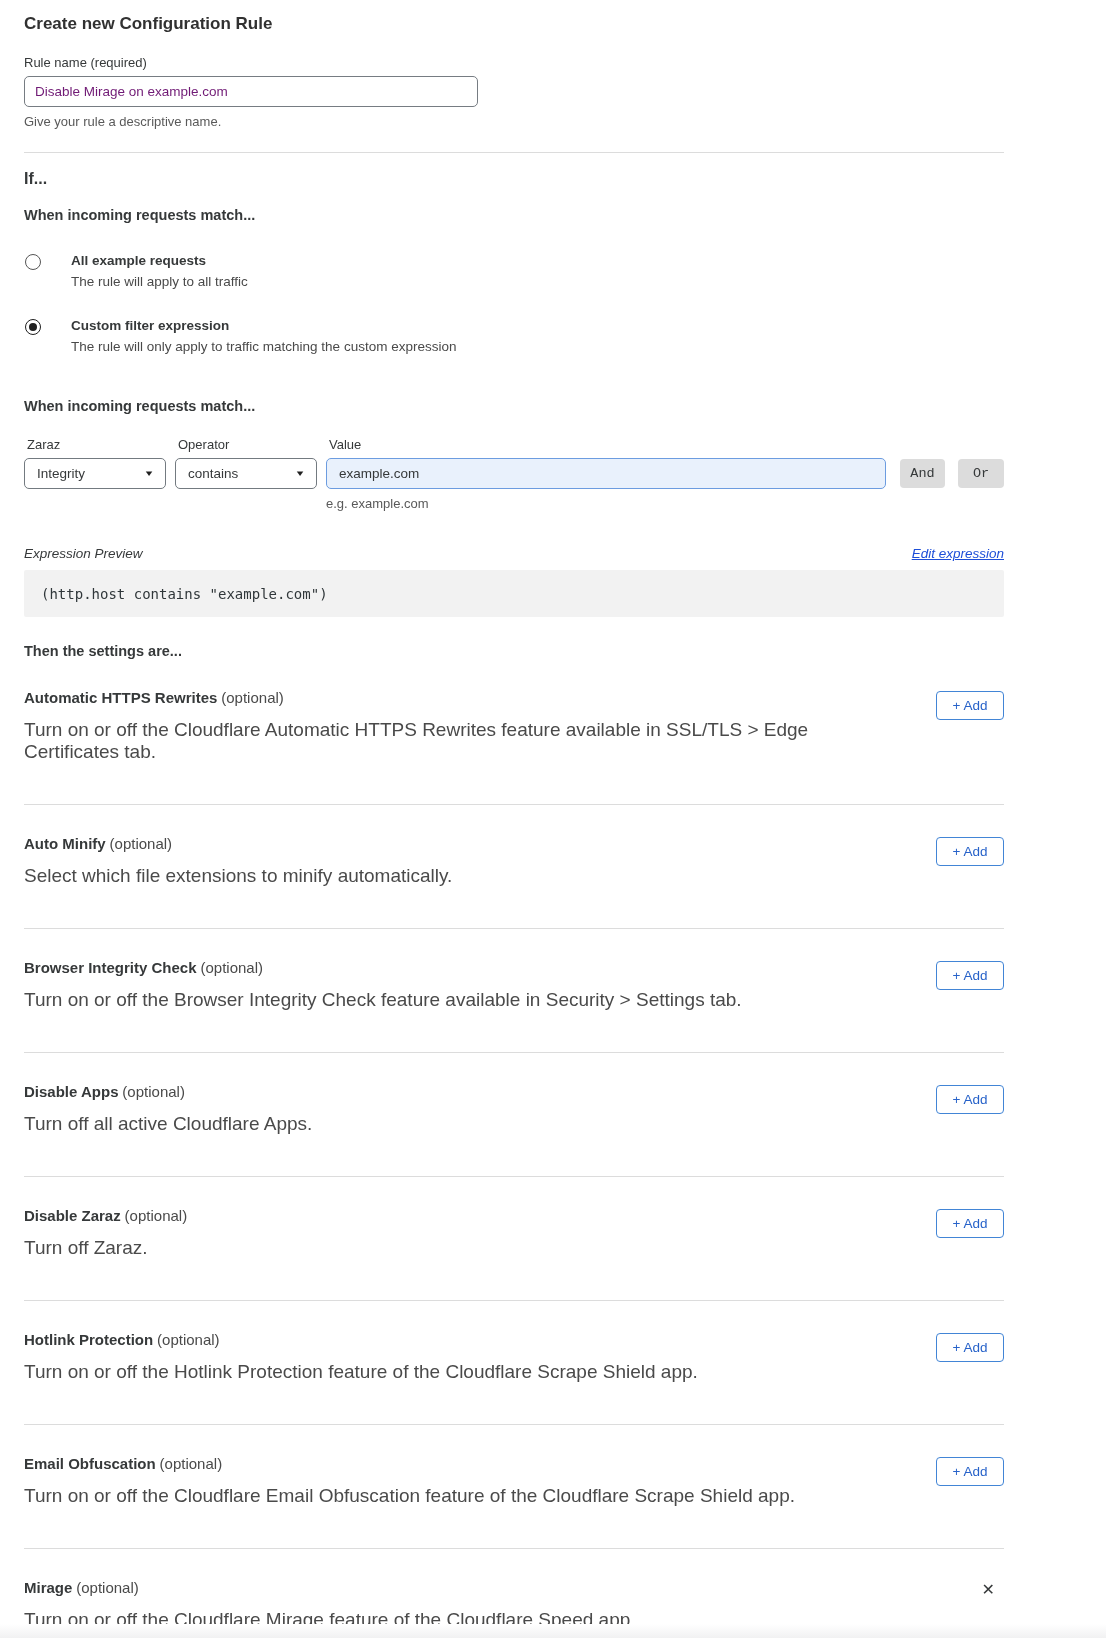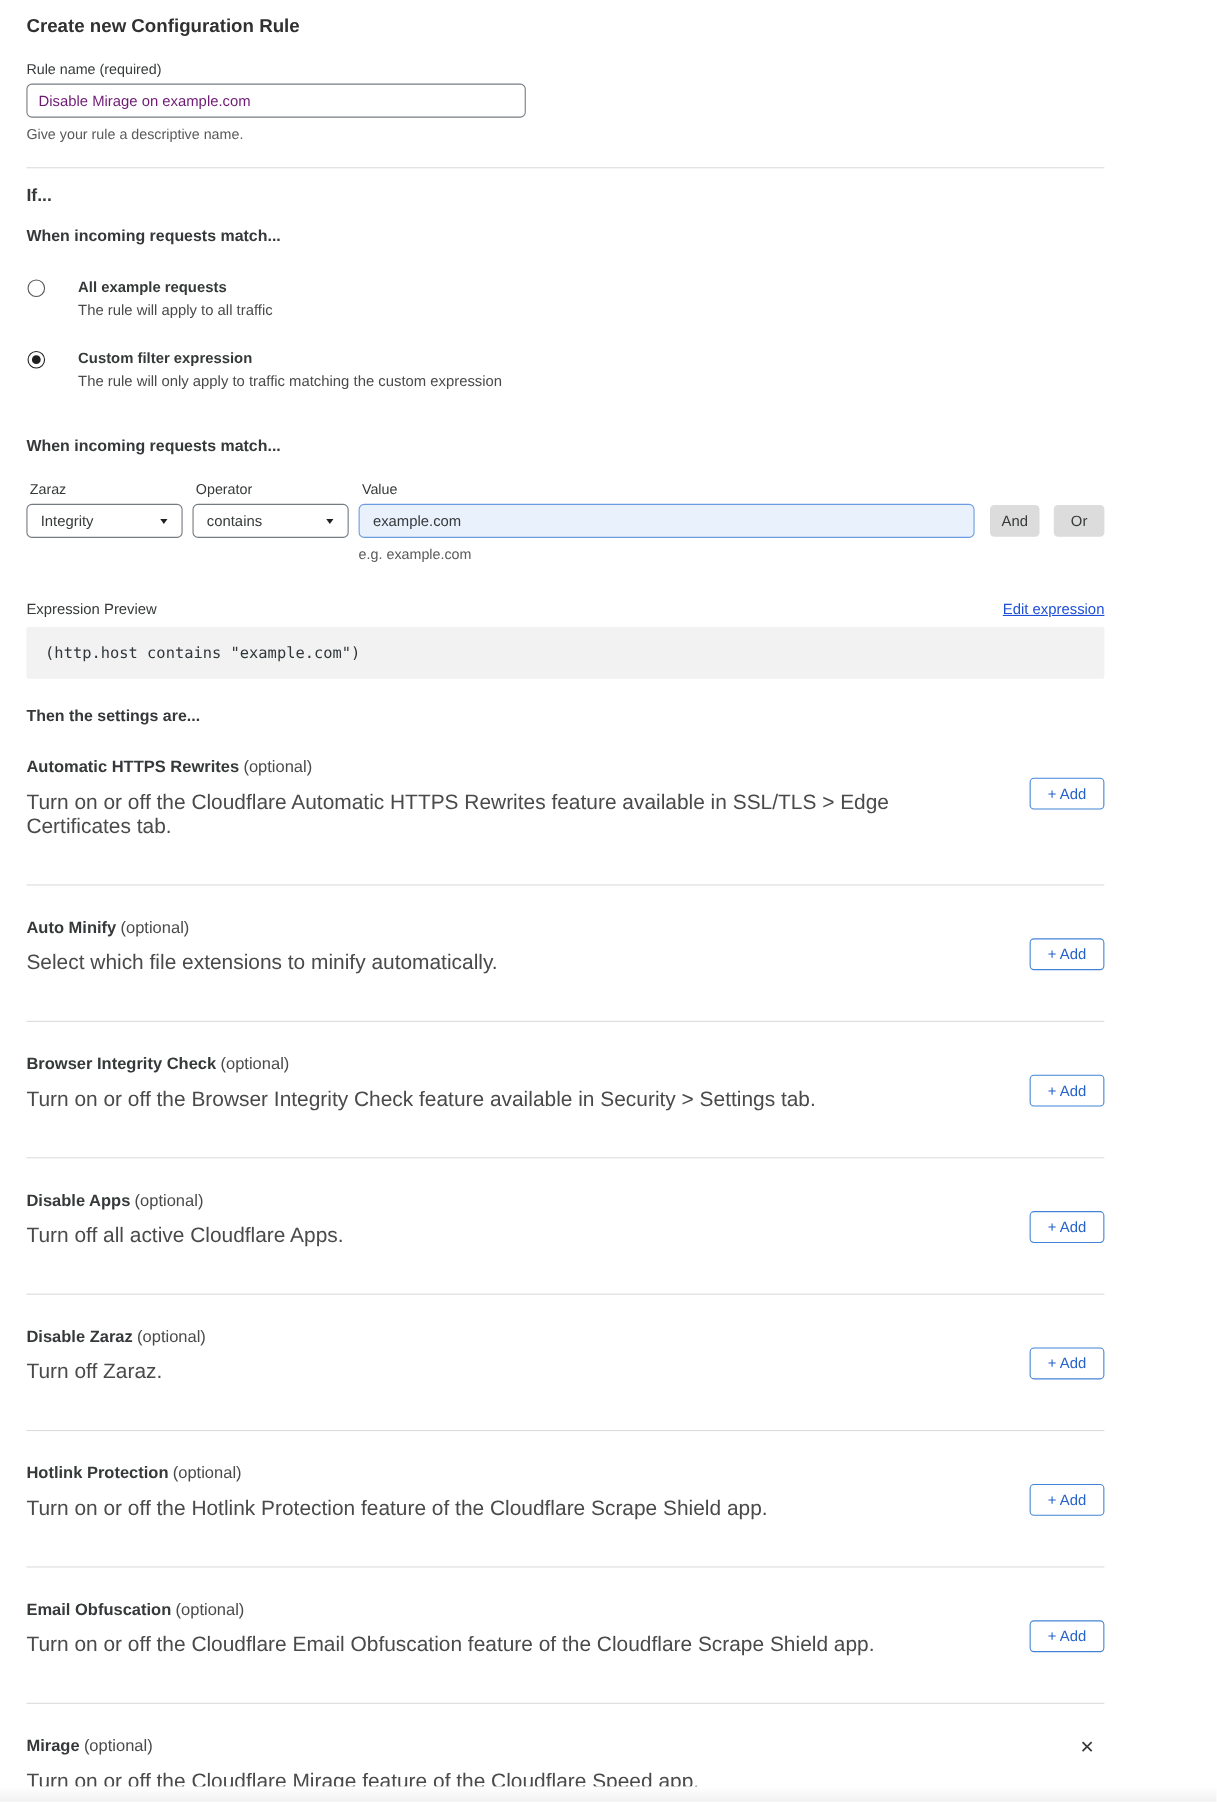--- a/index.html
+++ b/index.html
@@ -53,45 +53,45 @@
     padding:0 12px; font-size:13.5px; color:#36393a; cursor:pointer; margin-right:9px;
   }
   .caret { font-size:8px; color:#1f1f1f; transform:scaleX(1.4); }
   .value-input {
     width:560px; height:31px; background:#e9f1fc; border:1px solid #6c9ce0;
     border-radius:5px; padding:0 12px; font-size:13.5px; color:#36393a;
     font-family:inherit; margin-right:14px;
   }
   .gray-btn {
     height:29px; background:#dcdcdc; border:none; border-radius:4px;
-    font-size:13.5px; color:#36393a; font-family:Liberation Sans, sans-serif; cursor:pointer;
+    font-size:13.5px; color:#36393a; font-family:Liberation Mono, monospace; cursor:pointer;
   }
   .btn-and { width:45px; margin-right:13px; }
   .btn-or { width:46px; }
   .value-help { font-size:13px; color:#595959; margin-top:7px; margin-left:302px; }
 
-  .preview-row { display:flex; justify-content:space-between; align-items:flex-end; margin-top:35px; }
+  .preview-row { display:flex; justify-content:space-between; align-items:flex-end; margin-top:35px;font-style:italic; }
   .preview-label { font-size:13.5px; color:#36393a; }
   .edit-link { font-size:13.5px; color:#1d4ed8; text-decoration:underline; cursor:pointer; }
   .code-block {
     margin-top:9px; background:#f2f2f2; border-radius:2px; height:47px;
     display:flex; align-items:center; padding:0 17px;
     font-family:"DejaVu Sans Mono","Liberation Mono",monospace;
     font-size:14px; color:#30373a;
   }
 
   .settings-heading { font-size:14.5px; font-weight:bold; margin-top:26px; }
 
   .setting-row { position:relative; padding:30px 0 41px; border-bottom:1px solid #dcdcdc; }
   .setting-row.last { border-bottom:none; padding-bottom:0; }
   .setting-title { font-size:15px; font-weight:bold; color:#36393a; display:inline; }
   .setting-optional { font-size:15px; font-weight:normal; color:#4a4a4a; }
   .setting-desc { font-size:19px; color:#4a4a4a; margin-top:13px; max-width:860px; }
   .add-btn {
-    position:absolute; right:0; top:48px; width:68px; height:29px;
+    position:absolute; right:0; top:32px; width:68px; height:29px;
     background:#fff; border:1px solid #4285d6; border-radius:4px;
     color:#2762c9; font-size:13.5px; font-family:inherit; cursor:pointer;
   }
   .close-btn {
     position:absolute; right:9px; top:33px; background:none; border:none;
     font-size:16px; color:#36393a; cursor:pointer; font-family:inherit; line-height:1;
   }
   .toggle {
     margin-top:27px; width:50px; height:28px; border-radius:14px; background:#4f4f4f;
     position:relative; cursor:pointer; display:flex; align-items:center;

